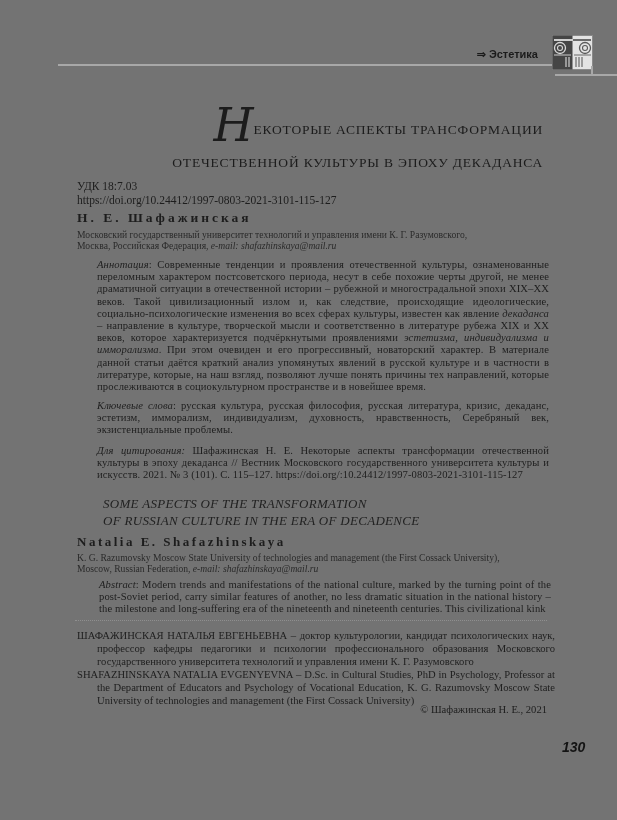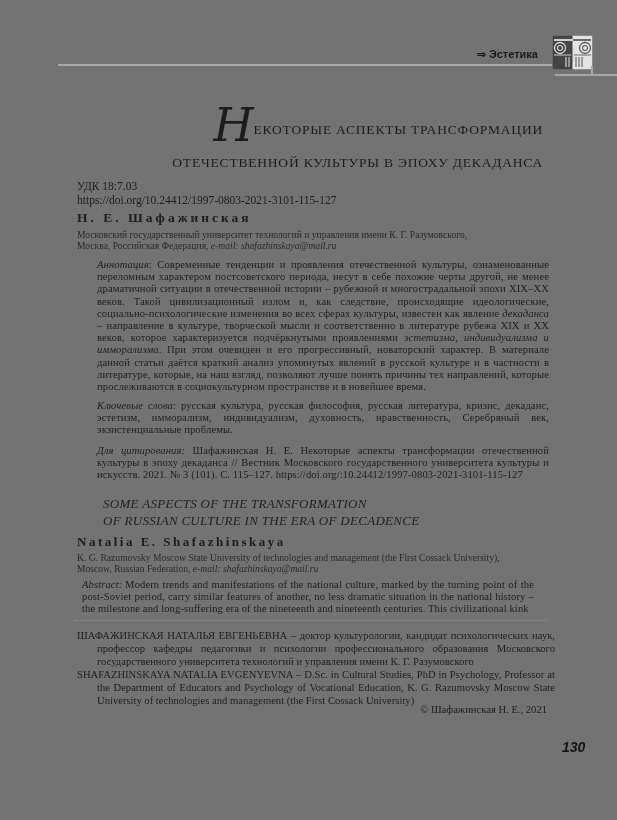--- a/index.html
+++ b/index.html
@@ -37,21 +37,21 @@
   .para { width:452px; font-size:10.6px; line-height:12.2px; text-align:justify;
     letter-spacing:0.1px; color:#1e1e1e; }
   .annotation { left:97px; top:259px; }
   .keywords   { left:97px; top:400px; }
   .citation   { left:97px; top:445px; }
 
   .title-en { left:103px; top:496px; font-style:italic; font-size:13px;
     line-height:16.5px; letter-spacing:0.3px; color:#222; }
   .author-en { left:77px; top:534px; font-size:13px; font-weight:bold; letter-spacing:2.5px; }
   .affil-en  { left:77px; top:552px; }
-  .abstract  { left:82px; top:579px; }
+  .abstract  { left:99px; top:579px; }
 
   .dotted-sep { left:75px; top:620px; width:472px; height:0;
     border-top:1.5px dotted #8f8f8f; }
 
   .bio { left:77px; top:629px; width:478px; font-size:10.6px; line-height:13px;
     text-align:justify; padding-left:20px; text-indent:-20px; color:#1e1e1e; }
   .bio-en { top:668px; }
 
   .copyright { left:77px; top:704px; width:470px; text-align:right; font-size:10.6px; }
 

